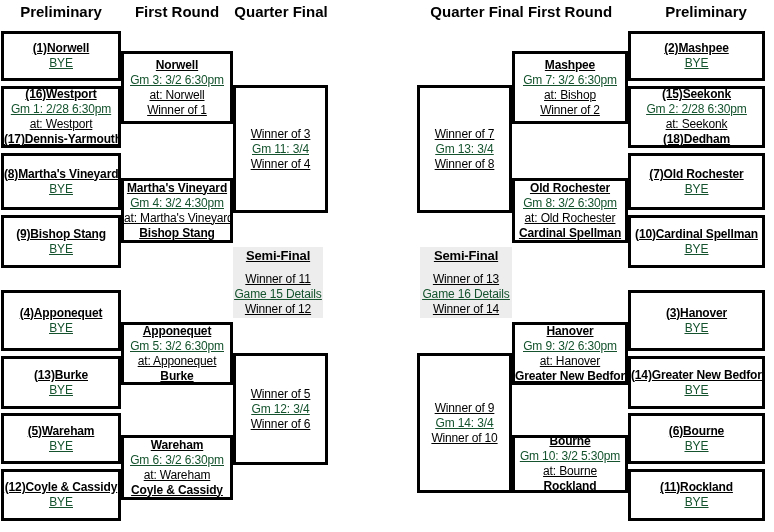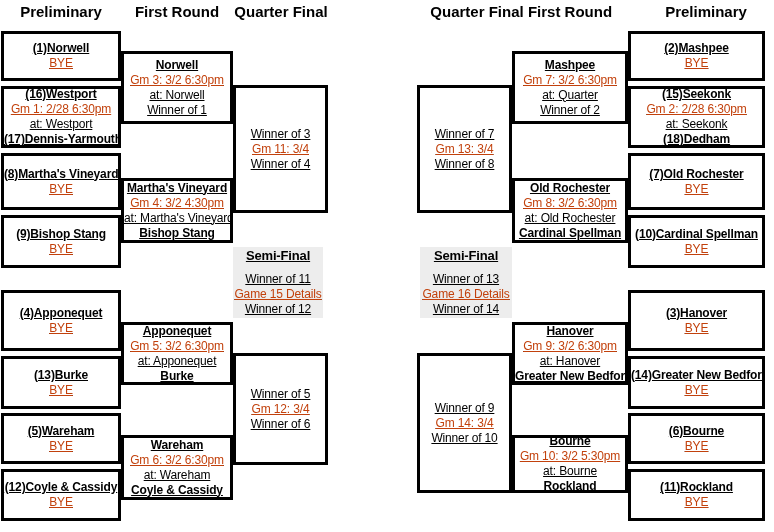--- a/index.html
+++ b/index.html
@@ -13,21 +13,21 @@
   }
   .box{
     position:absolute;box-sizing:border-box;border:3px solid #000;background:#fff;
     display:flex;flex-direction:column;align-items:center;justify-content:center;
     text-align:center;font-size:12px;line-height:15px;overflow:hidden;text-decoration:underline;
   }
   .box.panel{border:none;background:#ededed;}
   .ln{white-space:nowrap;max-width:100%;letter-spacing:-0.15px;}
   .ln.b{font-weight:bold;}
   .ln.hdr{font-weight:bold;font-size:13px;line-height:16px;margin-bottom:8px;}
-  a.lnk{color:#c2410c;text-decoration:underline;cursor:pointer;}
+  a.lnk{color:#14532d;text-decoration:underline;cursor:pointer;}
 </style>
 </head>
 <body>
 
 <div class="stage">
 
   <div class="col-hdr" style="left:1px;width:120px">Preliminary</div>
   <div class="col-hdr" style="left:121px;width:112px">First Round</div>
   <div class="col-hdr" style="left:226px;width:110px">Quarter Final</div>
   <div class="col-hdr" style="left:422px;width:110px">Quarter Final</div>
@@ -125,21 +125,21 @@
     </div>
   <div class="box" style="left:417px;top:353px;width:95px;height:140px">
       <div class="ln">Winner of 9</div>
       <a class="ln lnk" href="#">Gm 14: 3/4</a>
       <div class="ln">Winner of 10</div>
     </div>
 
   <div class="box" style="left:512px;top:51px;width:116px;height:73px">
       <div class="ln b">Mashpee</div>
       <a class="ln lnk" href="#">Gm 7: 3/2 6:30pm</a>
-      <div class="ln">at: Quarter</div>
+      <div class="ln">at: Bishop</div>
       <div class="ln">Winner of 2</div>
     </div>
   <div class="box" style="left:512px;top:178px;width:116px;height:65px">
       <div class="ln b">Old Rochester</div>
       <a class="ln lnk" href="#">Gm 8: 3/2 6:30pm</a>
       <div class="ln">at: Old Rochester</div>
       <div class="ln b">Cardinal Spellman</div>
     </div>
   <div class="box" style="left:512px;top:322px;width:116px;height:63px">
       <div class="ln b">Hanover</div>

